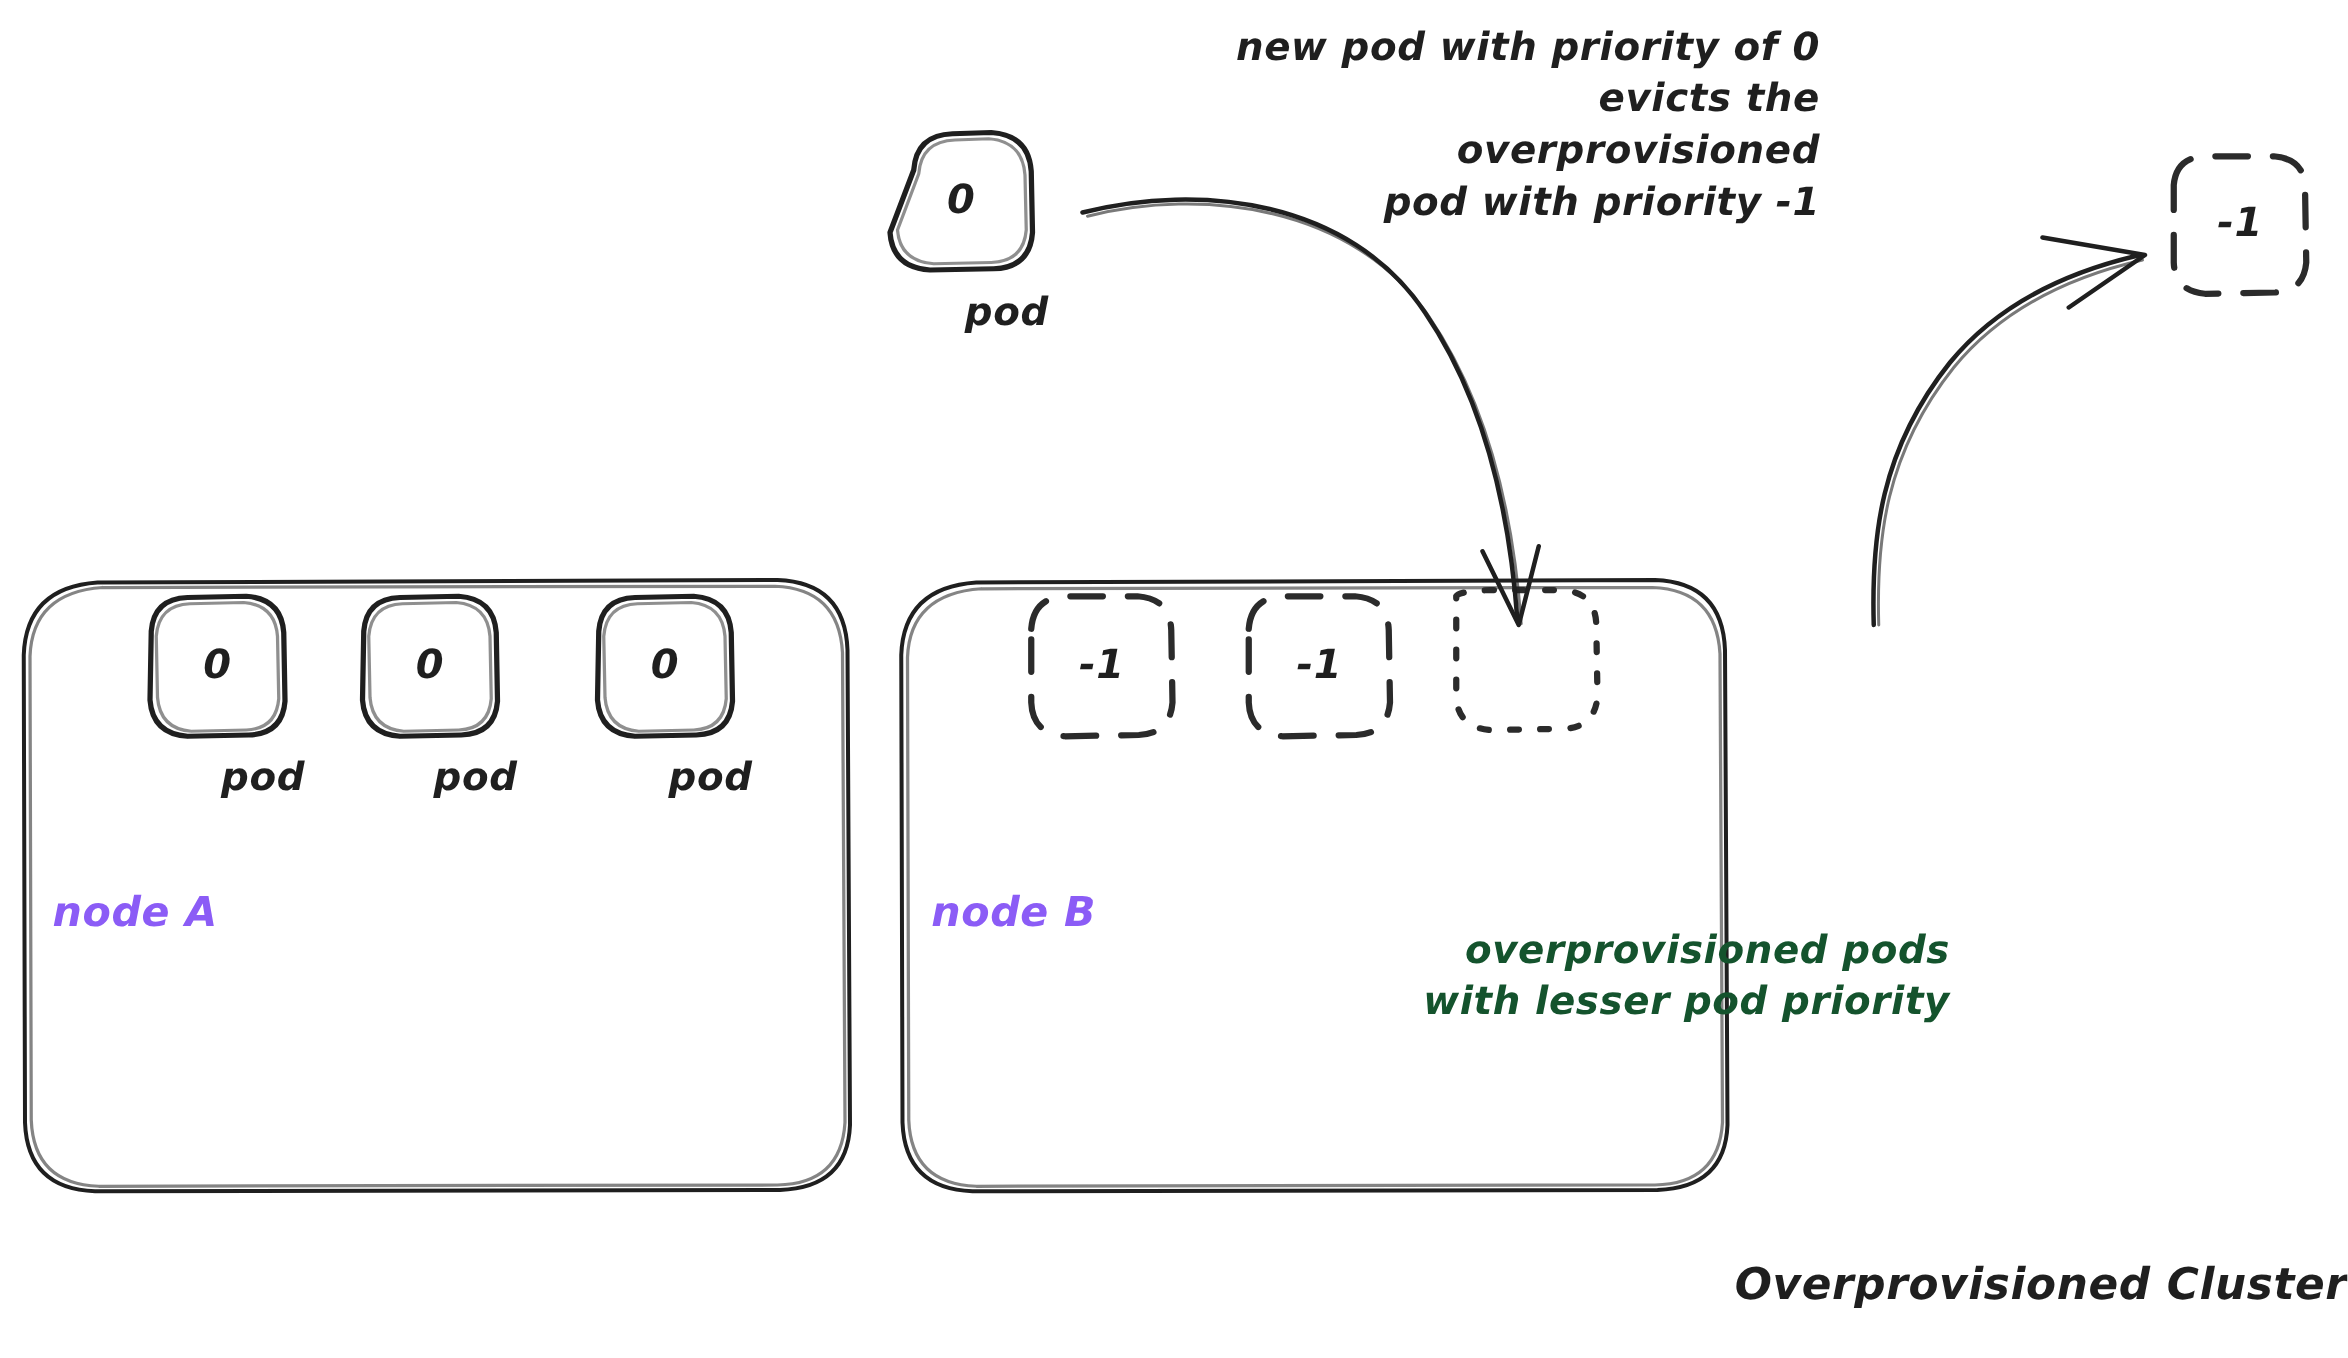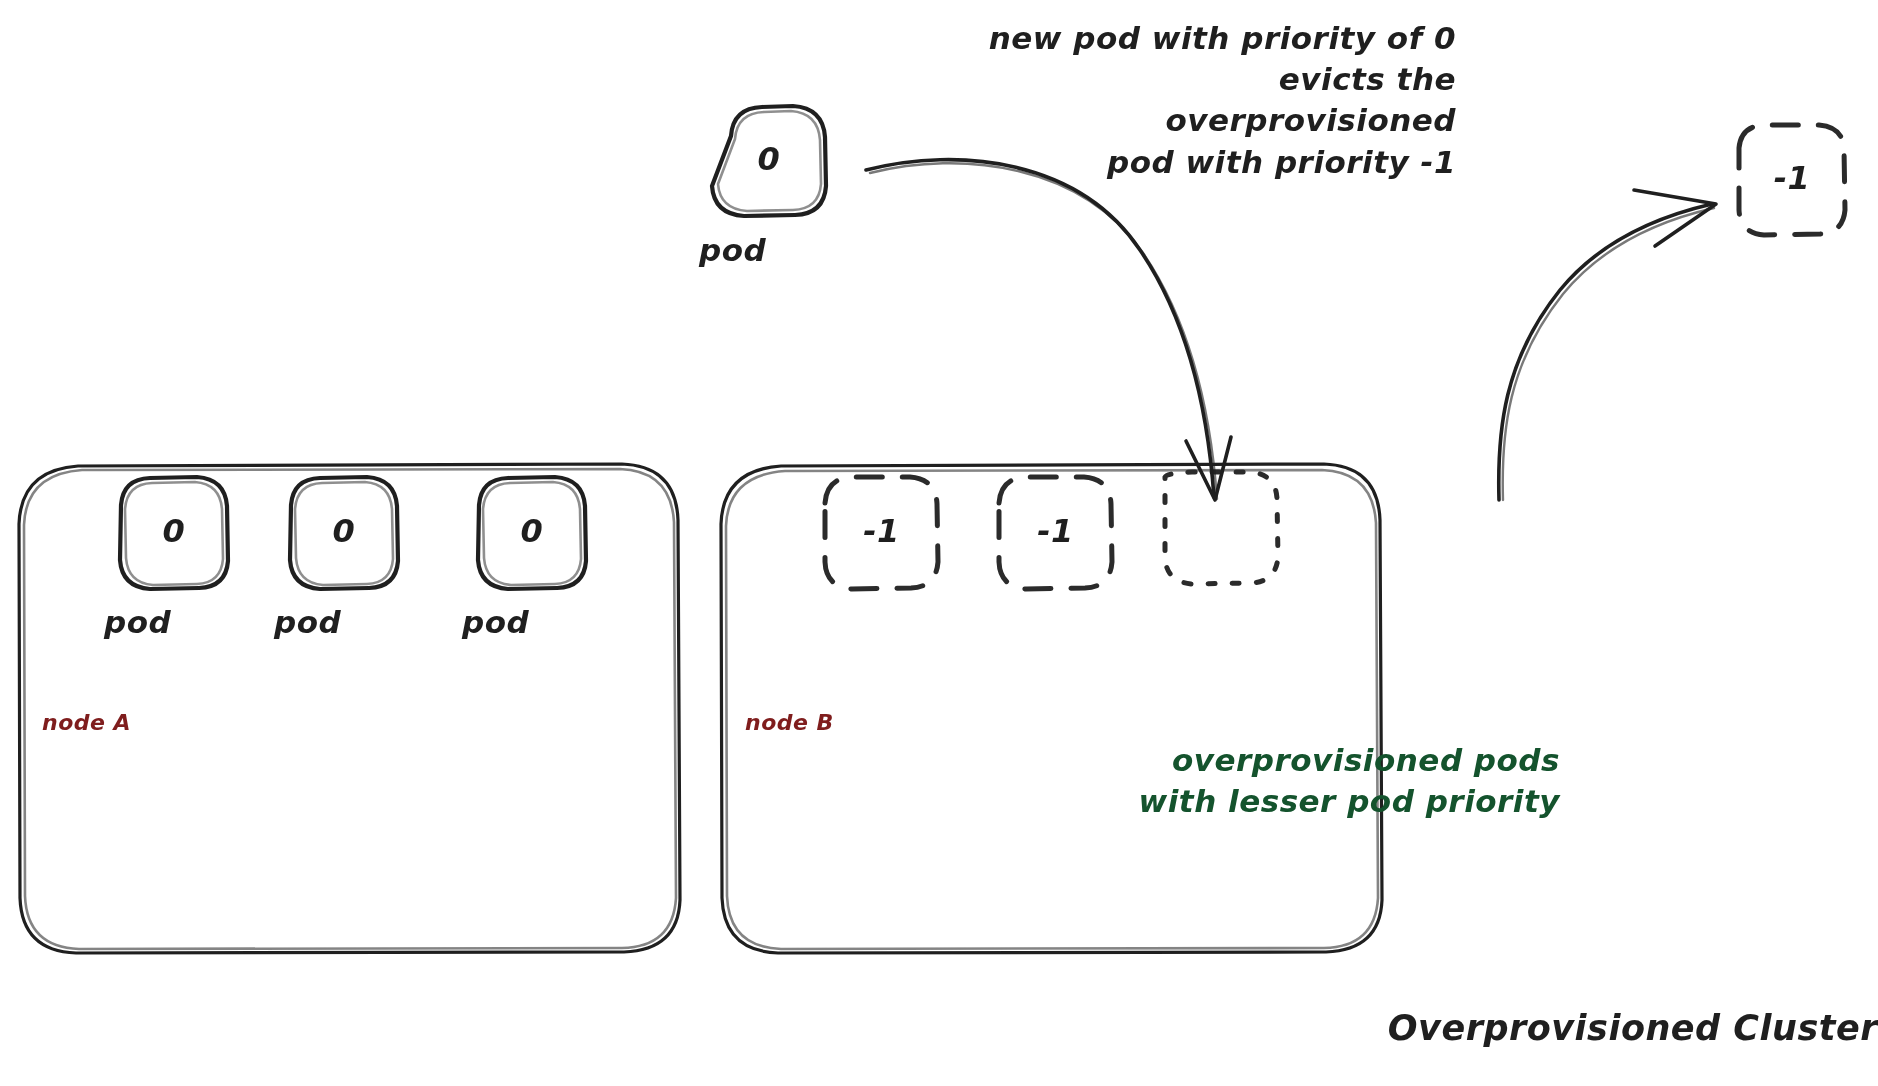--- a/index.html
+++ b/index.html
@@ -33,23 +33,23 @@
     color: #1f1f1f;
     white-space: pre;
   }
 
   
   .node-box {
     position: absolute;
   }
   .node-label {
     position: absolute;
-    font-size: 22px;
-    font-style: italic;
-    color: #7f1d1d;
+    font-size: 33px;
+    font-style: italic;
+    color: #8b5cf6;
   }
 
   
   .pod {
     position: absolute;
     display: flex;
     align-items: center;
     justify-content: center;
   }
   .pod-value {
@@ -57,21 +57,21 @@
     font-weight: 600;
     color: #1f1f1f;
     font-style: italic;
     transform: translateY(-2px);
   }
   .pod-caption {
     position: absolute;
     font-size: 31px;
     font-style: italic;
     color: #1f1f1f;
-    text-align: left;
+    text-align: right;
   }
 
   
   .annotation {
     position: absolute;
     font-size: 31px;
     line-height: 1.33;
     font-style: italic;
     text-align: right;
     color: #1f1f1f;

